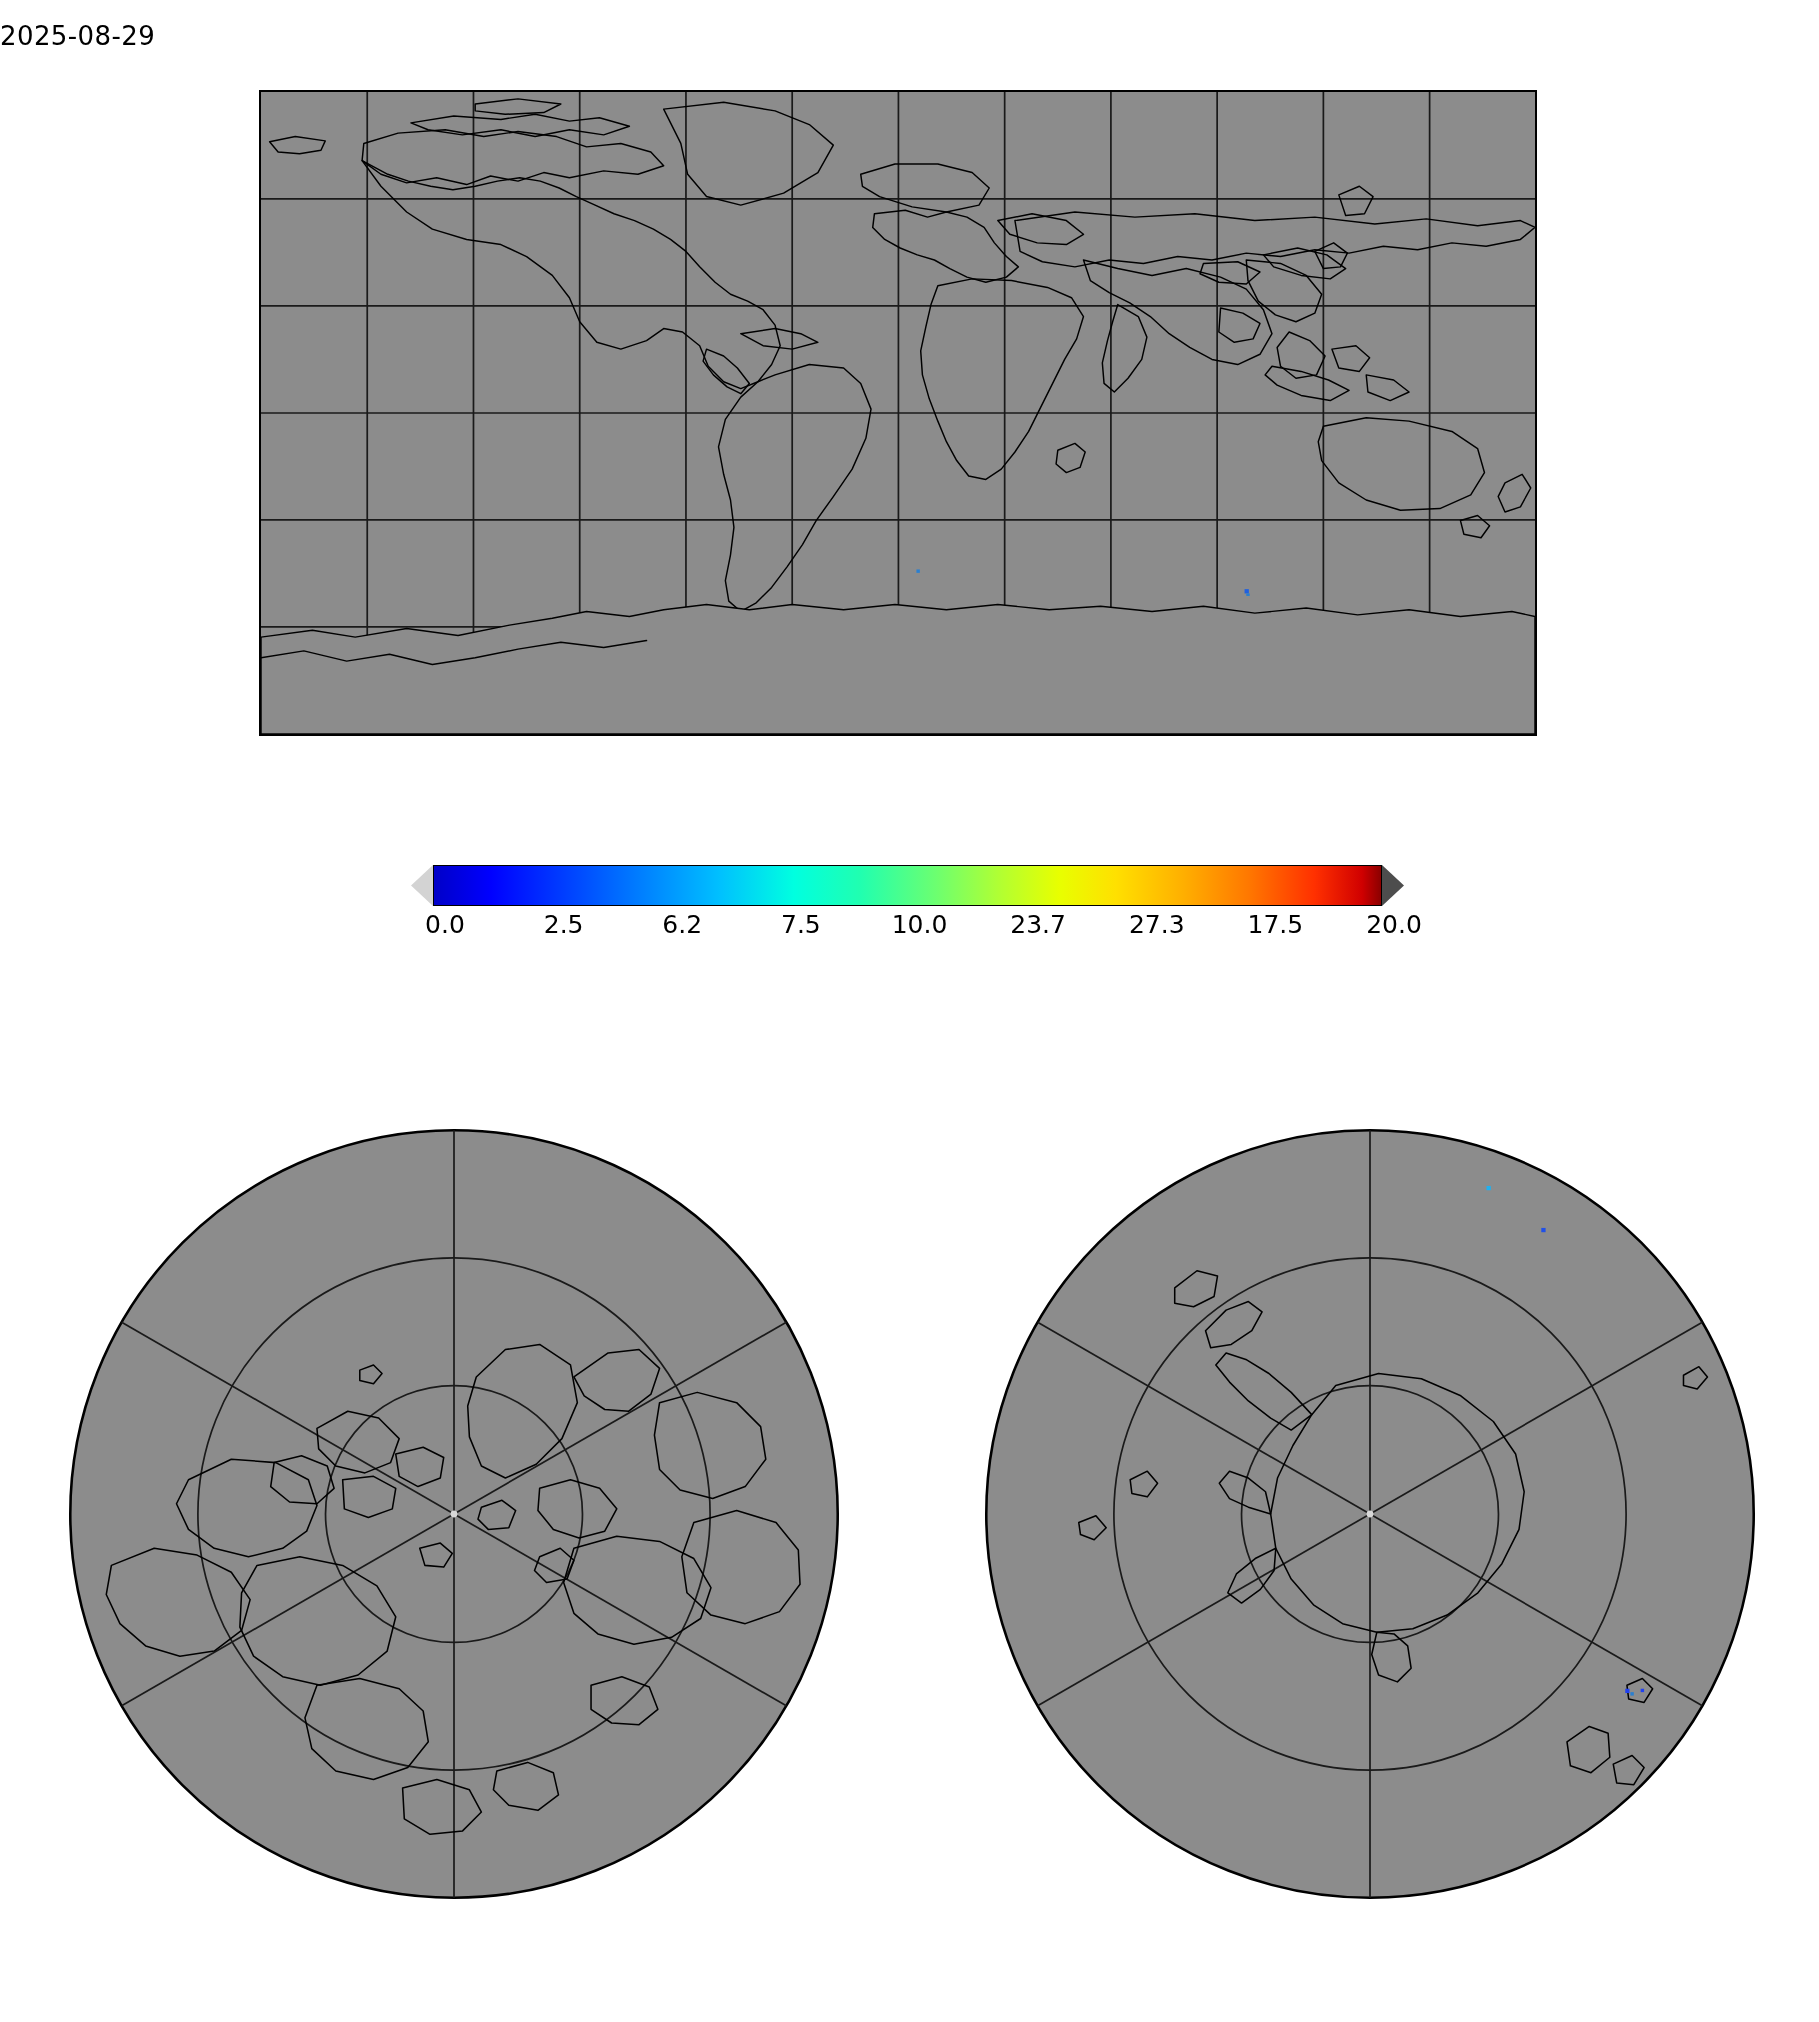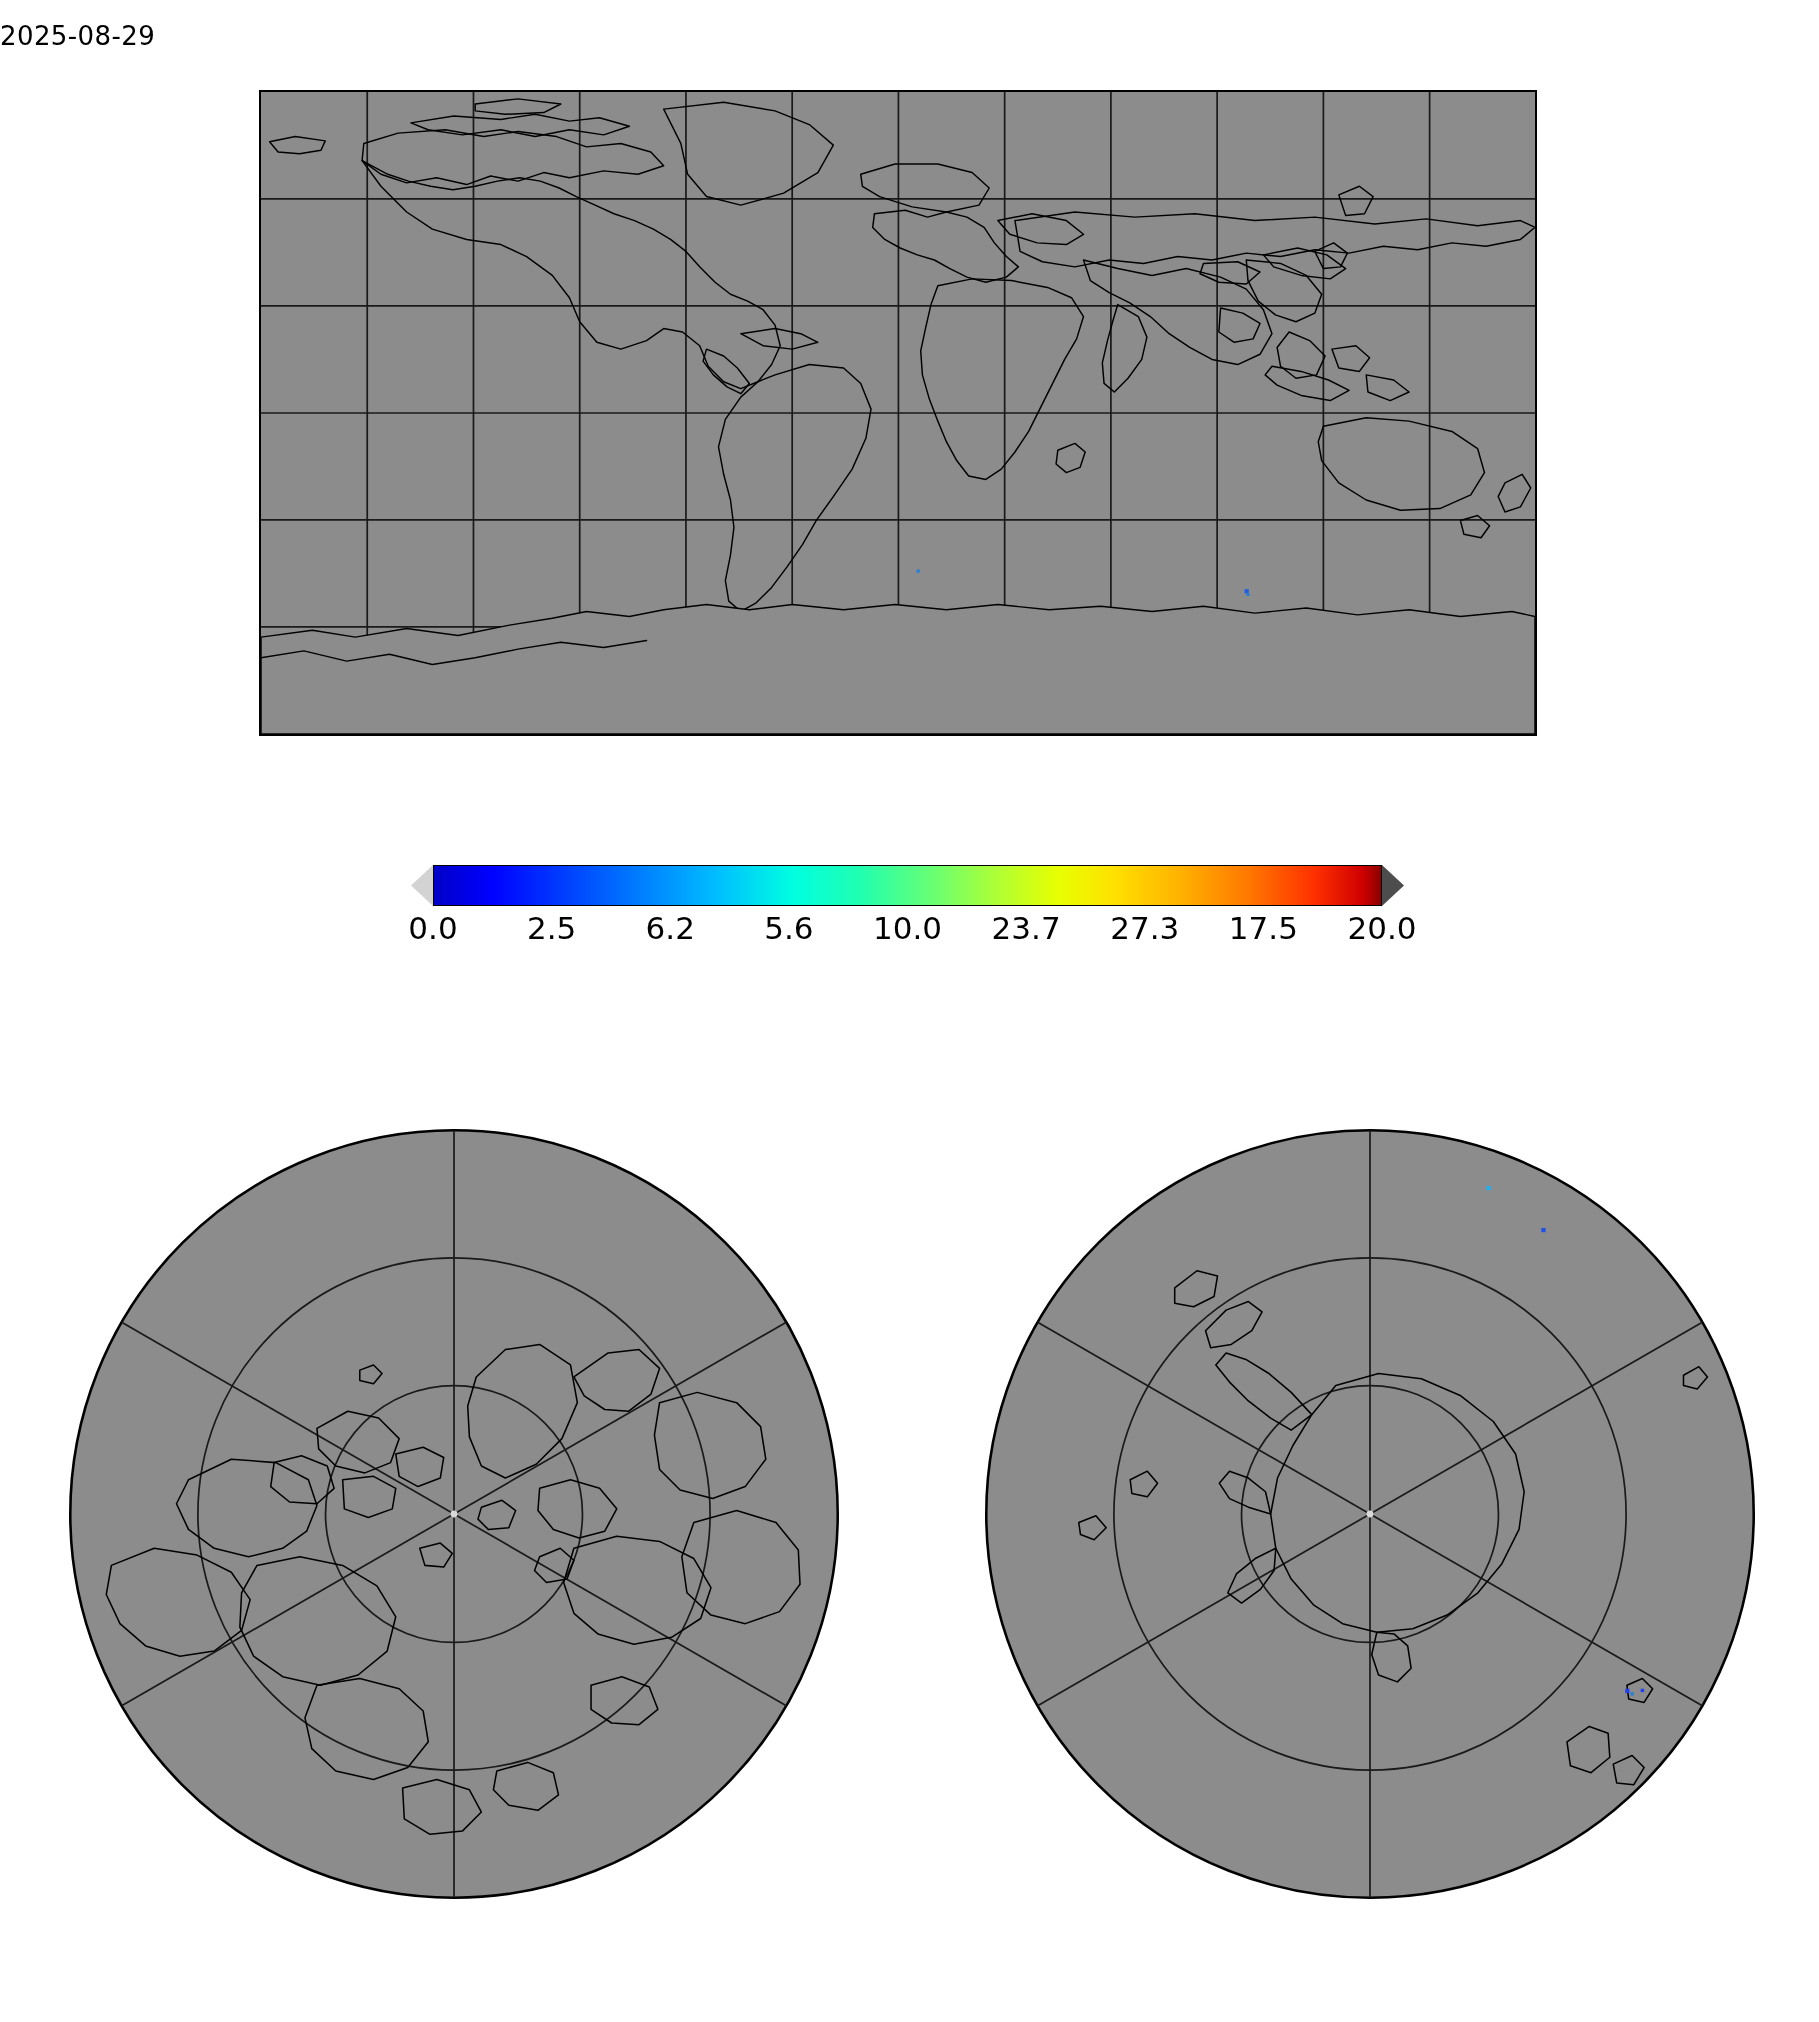--- a/index.html
+++ b/index.html
@@ -103,22 +103,23 @@
   #colorbar-ticks {
     position: absolute;
     left: 22px;
     right: 22px;
     top: 45px;
     height: 38px;
   }
   .cb-tick {
     position: absolute;
     transform: translateX(-50%);
-    font-size: 31px;
+    font-size: 25px;
     white-space: nowrap;
+    margin-left: 12px;
   }
   #colorbar-label {
     position: absolute;
     left: 0;
     top: 127px;
     width: 100%;
     text-align: center;
     font-size: 29px;
   }
 
@@ -217,21 +218,21 @@
   </div>
 
   <div id="colorbar-wrap">
     <div id="colorbar-extend-low"></div>
     <div id="colorbar-gradient"></div>
     <div id="colorbar-extend-high"></div>
     <div id="colorbar-ticks">
       <span class="cb-tick" style="left:0%">0.0</span>
       <span class="cb-tick" style="left:12.5%">2.5</span>
       <span class="cb-tick" style="left:25%">6.2</span>
-      <span class="cb-tick" style="left:37.5%">5.6</span>
+      <span class="cb-tick" style="left:37.5%">7.5</span>
       <span class="cb-tick" style="left:50%">10.0</span>
       <span class="cb-tick" style="left:62.5%">23.7</span>
       <span class="cb-tick" style="left:75%">27.3</span>
       <span class="cb-tick" style="left:87.5%">17.5</span>
       <span class="cb-tick" style="left:100%">20.0</span>
     </div>
   </div>
 
   <div class="polar-panel" id="north-polar-panel">
     <svg viewBox="0 0 920 920">

